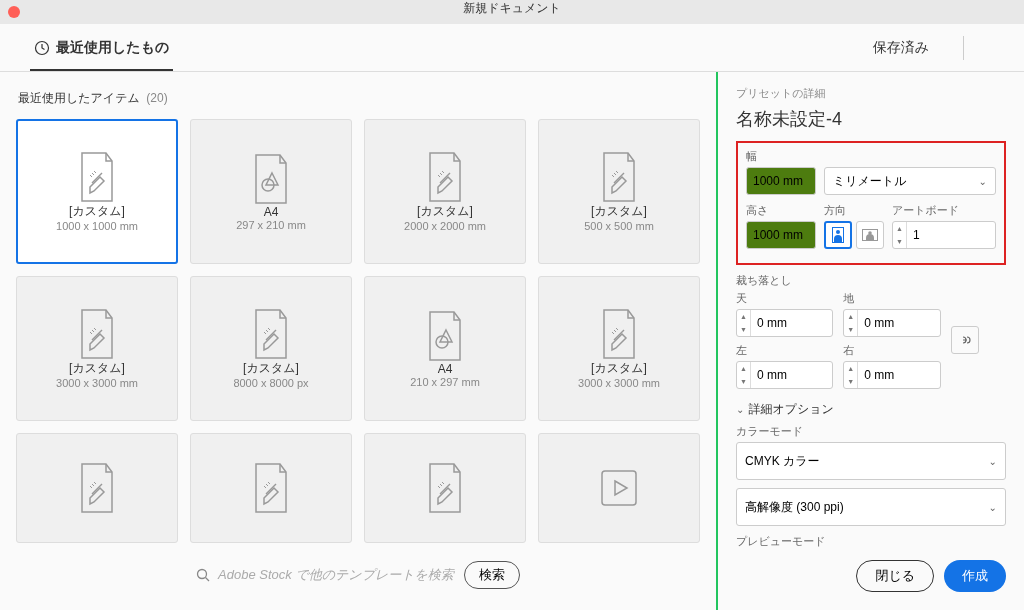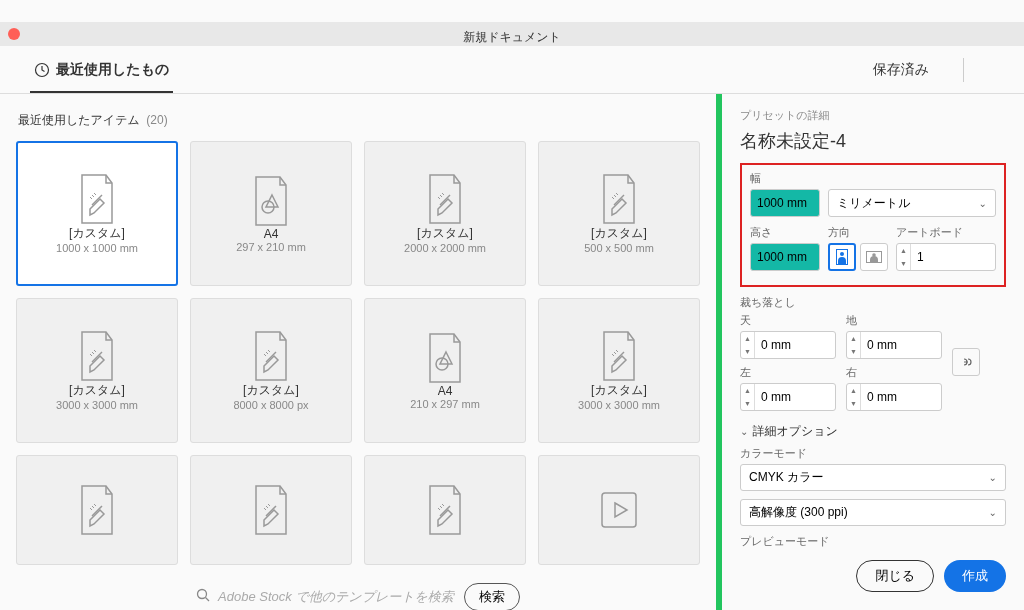--- a/index.html
+++ b/index.html
@@ -1,48 +1,48 @@
 <!DOCTYPE html>
 <html><head>
 <meta charset="utf-8">
 <style>
 * { box-sizing: border-box; margin: 0; padding: 0; font-family: -apple-system, "Hiragino Sans", sans-serif; }
 body { background: #f5f5f5; width: 1024px; height: 610px; overflow: hidden; }
 .window { width: 100%; height: 100%; display: flex; flex-direction: column; background: #fafafa; }
-.titlebar { height: 24px; display: flex; align-items: flex-end; justify-content: center; position: relative; background: #e8e8e8; margin-top: 22px; }
+.titlebar { height: 24px; display: flex; align-items: flex-start; justify-content: center; position: relative; background: #e8e8e8; }
 .close-dot { position: absolute; left: 8px; top: 6px; width: 12px; height: 12px; background: #ff5f57; border-radius: 50%; }
 .title { font-size: 12px; color: #333; }
 .tabs { display: flex; align-items: center; height: 48px; padding: 14px 30px; border-bottom: 1px solid #ddd; background: #fafafa; }
 .tab { display: flex; align-items: center; gap: 6px; font-size: 14px; color: #333; cursor: pointer; padding: 0 4px; }
 .tab.active { font-weight: 600; border-bottom: 2px solid #333; padding-bottom: 12px; margin-top: 14px; }
 .tab-sep { width: 1px; height: 24px; background: #ccc; margin: 0 30px; }
 .tab-spacer { flex: 1; }
 .tab-group { display: flex; gap: 55px; }
 .body { display: flex; flex: 1; overflow: hidden; }
 .left { flex: 1; padding: 12px 16px 0 16px; display: flex; flex-direction: column; }
 .section-title { font-size: 12px; color: #333; margin: 6px 0 12px 2px; }
 .section-title .count { color: #888; }
 .grid { display: grid; grid-template-columns: repeat(4, 162px); gap: 12px; }
 .preset { height: 145px; background: #f0f0f0; border: 1px solid #ddd; border-radius: 3px; display: flex; flex-direction: column; align-items: center; justify-content: center; gap: 0; cursor: pointer; }
 .preset.selected { border: 2px solid #1473e6; background: #fff; }
 .preset.short { height: 110px; }
 .preset-icon { width: 42px; height: 52px; display: flex; align-items: center; justify-content: center; }
 .preset-name { font-size: 12px; color: #333; }
 .preset-size { font-size: 11px; color: #888; }
 .search-row { display: flex; justify-content: center; align-items: center; gap: 10px; padding: 18px 0; }
-.search-box { display: flex; align-items: flex-start; gap: 8px; color: #aaa; font-size: 13px; font-style: italic; }
+.search-box { display: flex; align-items: center; gap: 8px; color: #aaa; font-size: 13px; font-style: italic; }
 .search-btn { border: 1px solid #555; background: transparent; border-radius: 14px; padding: 4px 14px; font-size: 13px; cursor: pointer; font-family: Liberation Serif, serif; }
-.right { width: 326px; border-left: 6px solid #22c55e; padding: 14px 18px 10px 18px; background: #fafafa; display: flex; flex-direction: column; overflow-y: auto; }
+.right { width: 326px; border-left: 2px solid #22c55e; padding: 14px 18px 10px 18px; background: #fafafa; display: flex; flex-direction: column; overflow-y: auto; }
 .right-head { font-size: 11px; color: #888; margin-bottom: 6px; }
 .doc-name { font-size: 18px; color: #333; margin-bottom: 10px; }
 .emph { border: 2px solid #d22; padding: 6px 8px; margin-bottom: 8px; }
 .label { font-size: 11px; color: #666; margin-bottom: 3px; }
 .row { display: flex; gap: 8px; align-items: flex-end; margin-bottom: 8px; }
 .col { display: flex; flex-direction: column; }
-.input { border: 1px solid #ccc; background: #14b8a6; height: 28px; padding: 0 6px; font-size: 12px; display: flex; align-items: center; border-radius: 3px; }
+.input { border: 1px solid #ccc; background: #4d7c0f; height: 28px; padding: 0 6px; font-size: 12px; display: flex; align-items: center; border-radius: 3px; }
 .input.w70 { width: 70px; }
 .select { border: 1px solid #ccc; background: #fff; height: 28px; padding: 0 8px; font-size: 12px; flex: 1; display: flex; align-items: center; justify-content: space-between; border-radius: 3px; }
 .orient-btn { width: 28px; height: 28px; border: 1px solid #ccc; background: #fff; display: flex; align-items: center; justify-content: center; border-radius: 3px; cursor: pointer; }
 .orient-btn.active { border: 2px solid #1473e6; }
 .stepper { display: flex; border: 1px solid #ccc; border-radius: 3px; background: #fff; height: 28px; }
 .step-btns { display: flex; flex-direction: column; border-right: 1px solid #ddd; width: 14px; }
 .step-up, .step-down { flex: 1; display: flex; align-items: center; justify-content: center; font-size: 7px; color: #777; cursor: pointer; }
 .step-val { width: 54px; padding: 0 6px; font-size: 12px; display: flex; align-items: center; }
 .step-val.narrow { width: 38px; }
 .bleed-grid { display: grid; grid-template-columns: auto auto auto; gap: 6px 10px; align-items: center; margin-bottom: 8px; }

